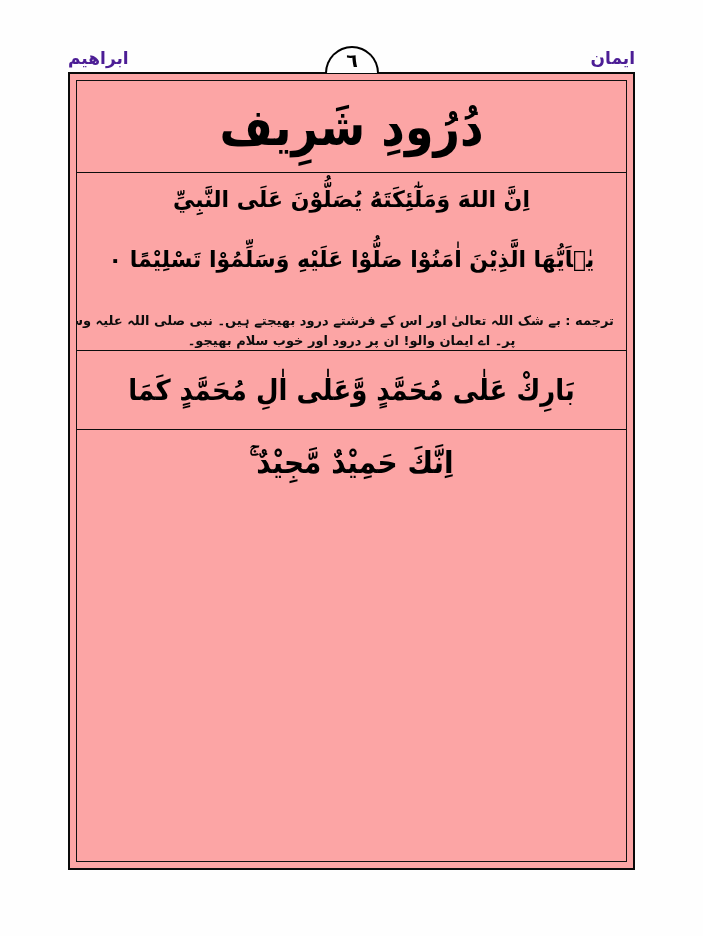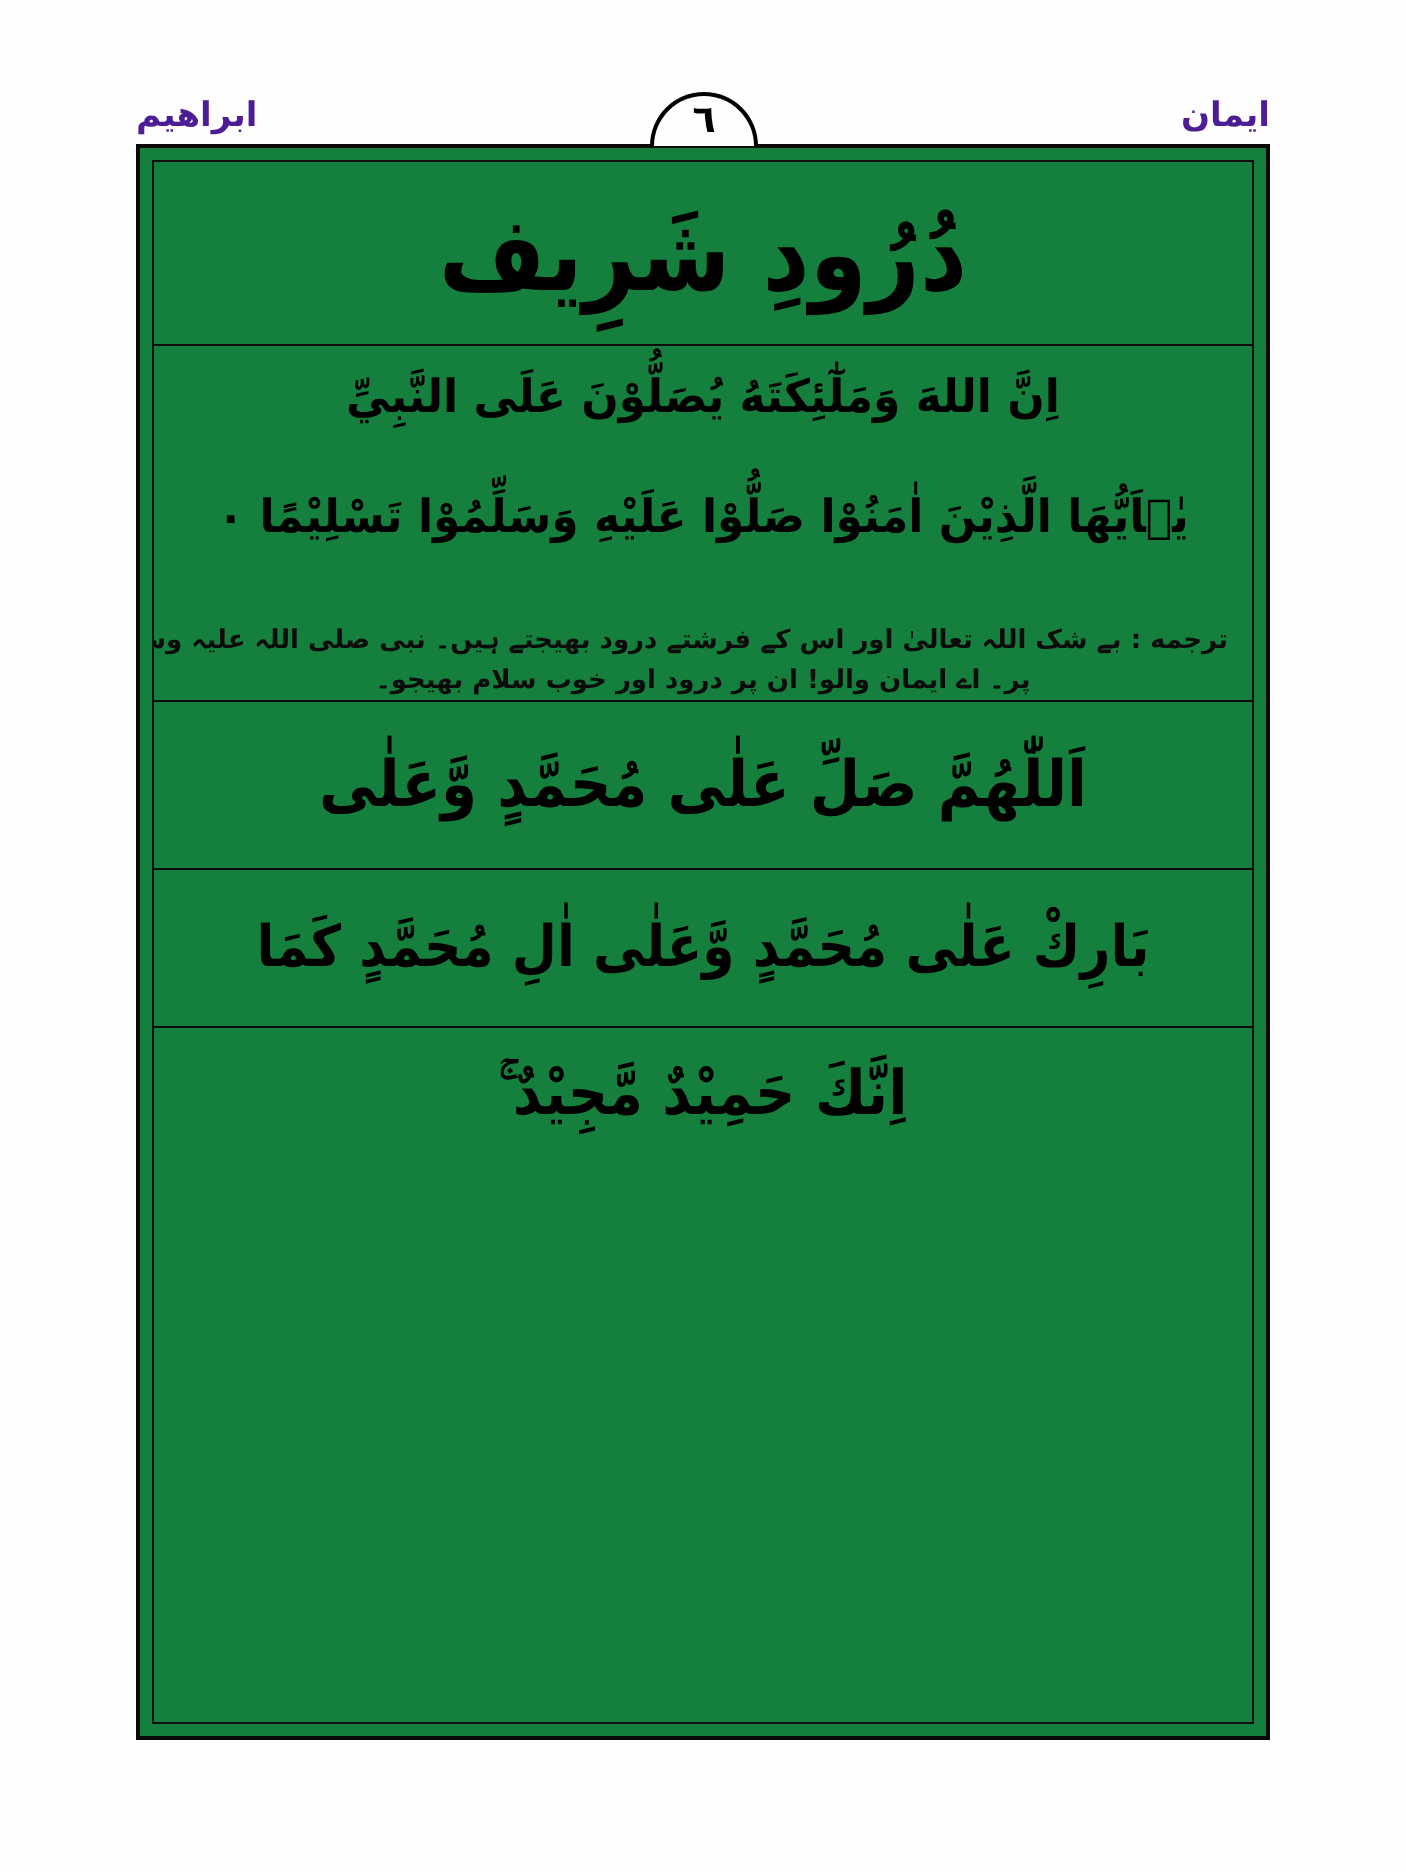--- a/index.html
+++ b/index.html
@@ -73,21 +73,21 @@
 
   
   #frame-outer {
     position: absolute;
     left: 68px;
     top: 72px;
     width: 567px;
     height: 798px;
     border: 2.4px solid #0a0a0a;
     box-sizing: border-box;
-    background: #15803d;
+    background: #fca5a5;
     z-index: 2;
   }
   #frame-inner {
     position: absolute;
     left: 6px;
     top: 6px;
     right: 6px;
     bottom: 6px;
     border: 1.1px solid #111;
     box-sizing: border-box;
@@ -197,23 +197,20 @@
       <div class="cell" id="cell-verse">
         <div class="ar verse-line">اِنَّ اللهَ وَمَلٰٓئِكَتَهُ يُصَلُّوْنَ عَلَى النَّبِيِّ</div>
         <div class="ar verse-line">يٰۤاَيُّهَا الَّذِيْنَ اٰمَنُوْا صَلُّوْا عَلَيْهِ وَسَلِّمُوْا تَسْلِيْمًا ۰</div>
 
         <div id="translation-block">
           <div class="trans-line l1">ترجمه : بے شک اللہ تعالیٰ اور اس کے فرشتے درود بھیجتے ہیں۔ نبی صلی اللہ علیہ وسلم</div>
           <div class="trans-line l2">پر۔ اے ایمان والو! ان پر درود اور خوب سلام بھیجو۔</div>
         </div>
       </div>
 
-      <div class="cell cell-durood" id="cell-durood-1">
-        <div class="ar durood-text" id="durood-text-1">اَللّٰهُمَّ صَلِّ عَلٰى مُحَمَّدٍ وَّعَلٰى</div>
-      </div>
 
 
 
       <div class="cell cell-durood" id="cell-durood-4">
         <div class="ar durood-text" id="durood-text-4">بَارِكْ عَلٰى مُحَمَّدٍ وَّعَلٰى اٰلِ مُحَمَّدٍ كَمَا</div>
       </div>
 
 
       <div class="cell cell-durood" id="cell-durood-6">
         <div class="ar durood-text" id="durood-text-6">اِنَّكَ حَمِيْدٌ مَّجِيْدٌ ۚ</div>

